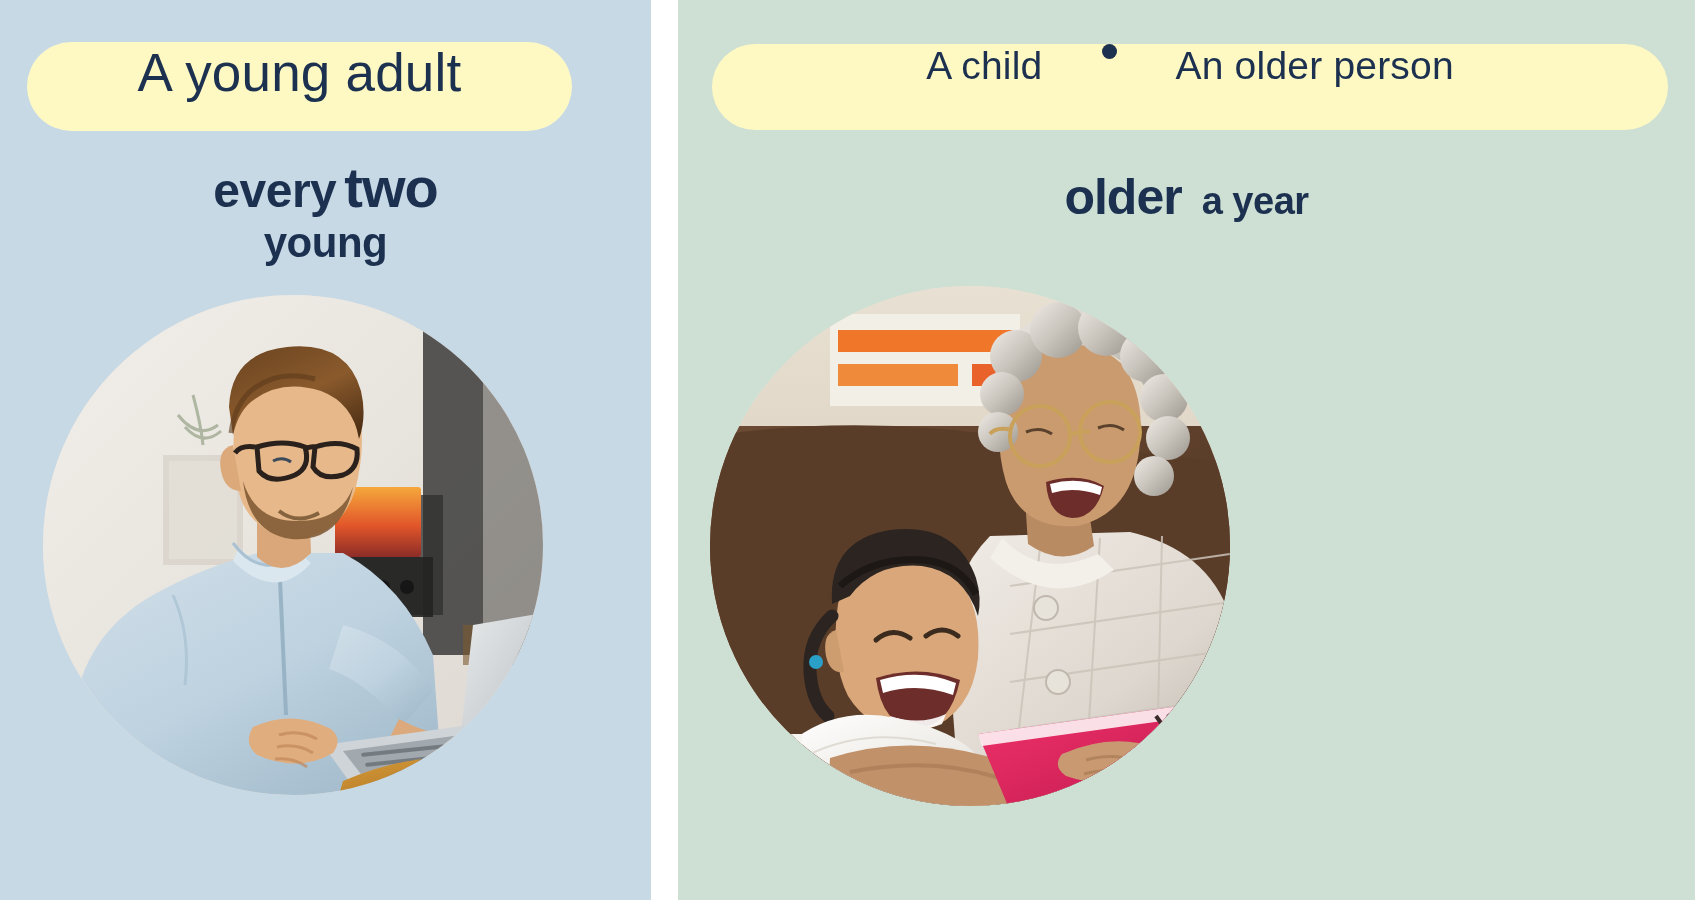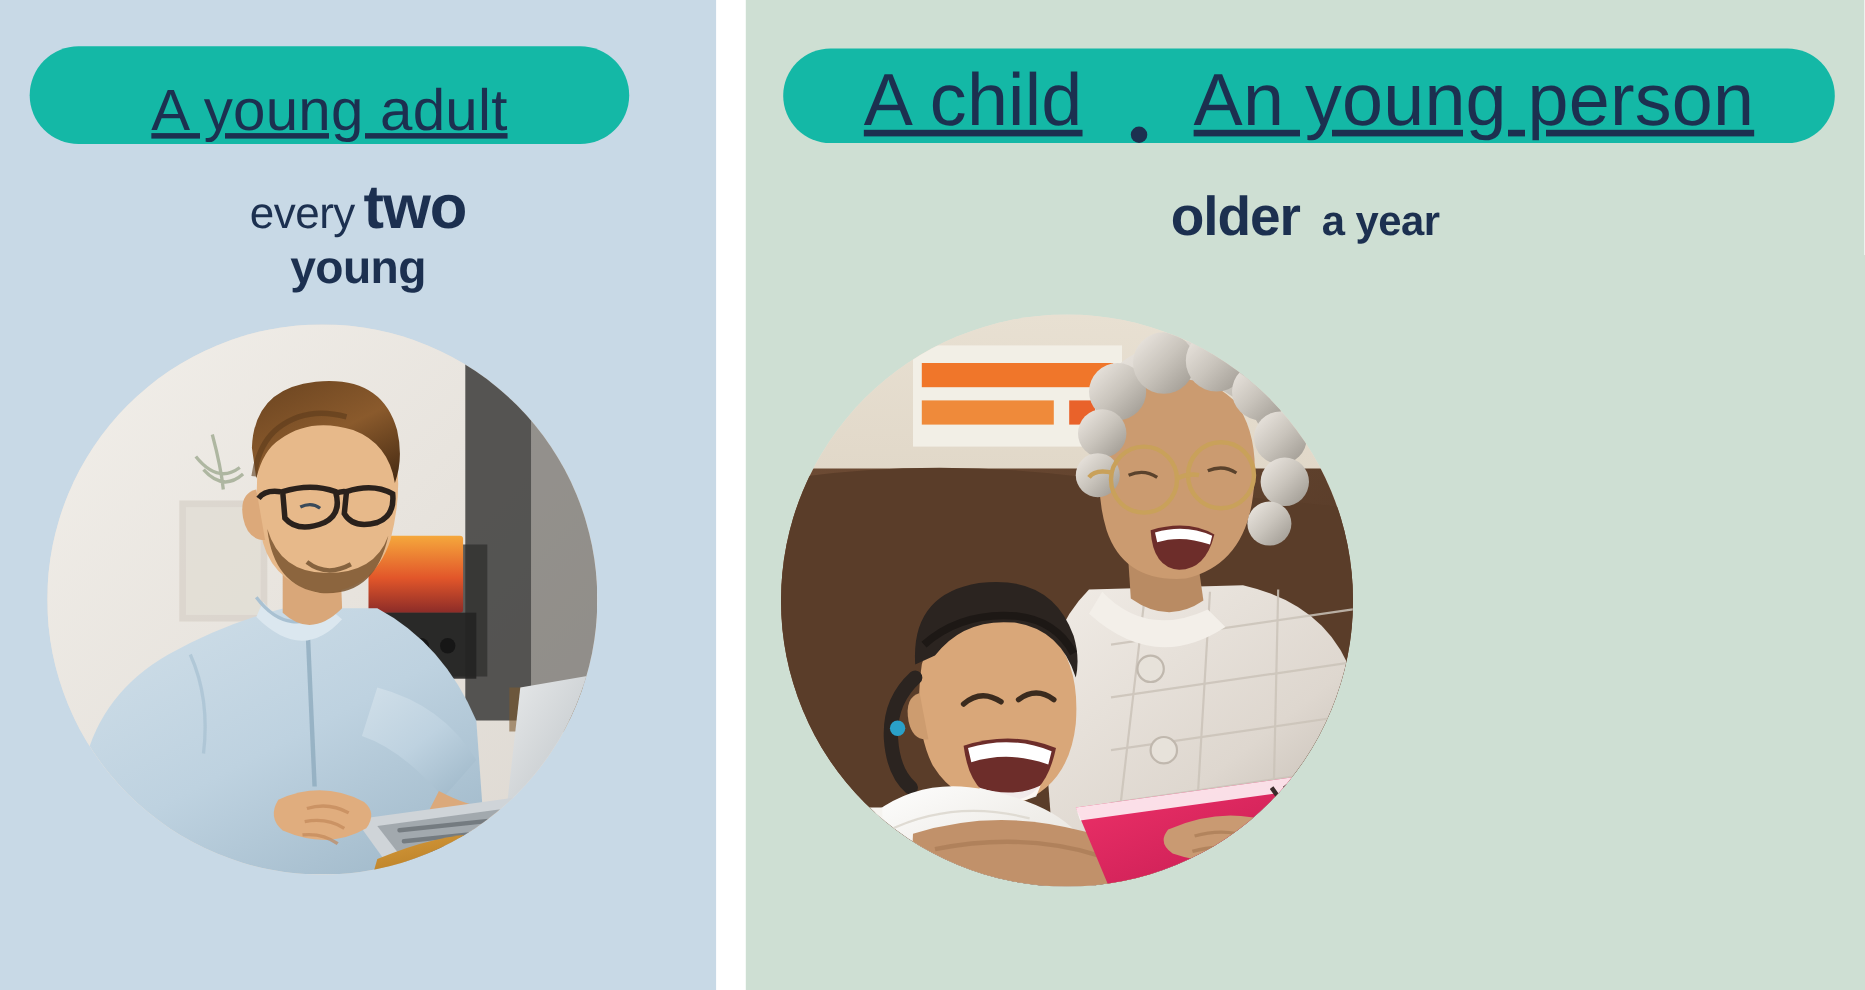--- a/index.html
+++ b/index.html
@@ -9,40 +9,40 @@
   .poster { position:relative; width:1695px; height:900px; display:flex; background:#ffffff; }
 
   
   .panel { position:relative; height:900px; overflow:hidden; }
   .panel-left  { width:651px; background:#c8d9e6; }
   .gap         { width:27px;  background:#ffffff; }
   .panel-right { width:1017px; background:#cedfd3; }
 
   
   .pill {
-    position:absolute; background:#14b8a6; border-radius:9999px;
-    display:flex; align-items:flex-end; justify-content:center;
+    position:absolute; background:#fef9c3; border-radius:9999px;
+    display:flex; align-items:flex-start; justify-content:center;
     color:#1c3050; white-space:nowrap;
-    font-weight:400; letter-spacing:0.2px;text-decoration:underline;
+    font-weight:400; letter-spacing:0.2px;
   }
   .pill-left  { left:27px;  top:42px; width:545px;  height:89px; font-size:53px; }
-  .pill-right { left:34px;  top:44px; width:956px;  height:86px; font-size:67px; gap:0; }
+  .pill-right { left:34px;  top:44px; width:956px;  height:86px; font-size:39px; gap:16px; }
 
   .pill-right .seg { padding:0 4px; }
   .pill-dot {
     display:inline-block; width:15px; height:15px; border-radius:50%;
     background:#1c3050; margin:0 38px 0 40px; flex:none;
   }
 
   
   .freq { position:absolute; color:#1c3050; font-weight:bold; text-align:center; line-height:1.0; }
 
   .freq-left { left:0; right:0; top:160px; }
   .freq-left .line1 { display:block; }
-  .freq-left .w-every { font-size:40px; font-weight:normal; letter-spacing:-0.5px; }
+  .freq-left .w-every { font-size:48px; font-weight:bold; letter-spacing:-0.5px; }
   .freq-left .w-two   { font-size:56px; font-weight:bold; letter-spacing:-1px; margin-left:8px; }
   .freq-left .line2   { display:block; margin-top:6px; }
   .freq-left .w-years { font-size:42px; font-weight:bold; letter-spacing:-0.5px; }
 
   .freq-right { left:0; right:0; top:172px; }
   .freq-right .w-once  { font-size:50px; font-weight:bold; letter-spacing:-1px; }
   .freq-right .w-ayear { font-size:38px; font-weight:bold; letter-spacing:-0.5px; margin-left:20px; }
 
   
   .photo { position:absolute; border-radius:50%; overflow:hidden; }
@@ -175,21 +175,21 @@
     </div>
   </div>
 
   <div class="gap"></div>
 
   <div class="panel panel-right">
 
     <div class="pill pill-right">
       <span class="seg">A child</span>
       <span class="pill-dot"></span>
-      <span class="seg">An young person</span>
+      <span class="seg">An older person</span>
     </div>
 
     <div class="freq freq-right">
       <span class="w-once">older</span><span class="w-ayear">a year</span>
     </div>
 
     <div class="photo photo-right">
       <svg viewBox="0 0 520 520" preserveAspectRatio="xMidYMid slice">
         <defs>
           <linearGradient id="rwall" x1="0" y1="0" x2="0" y2="1">

